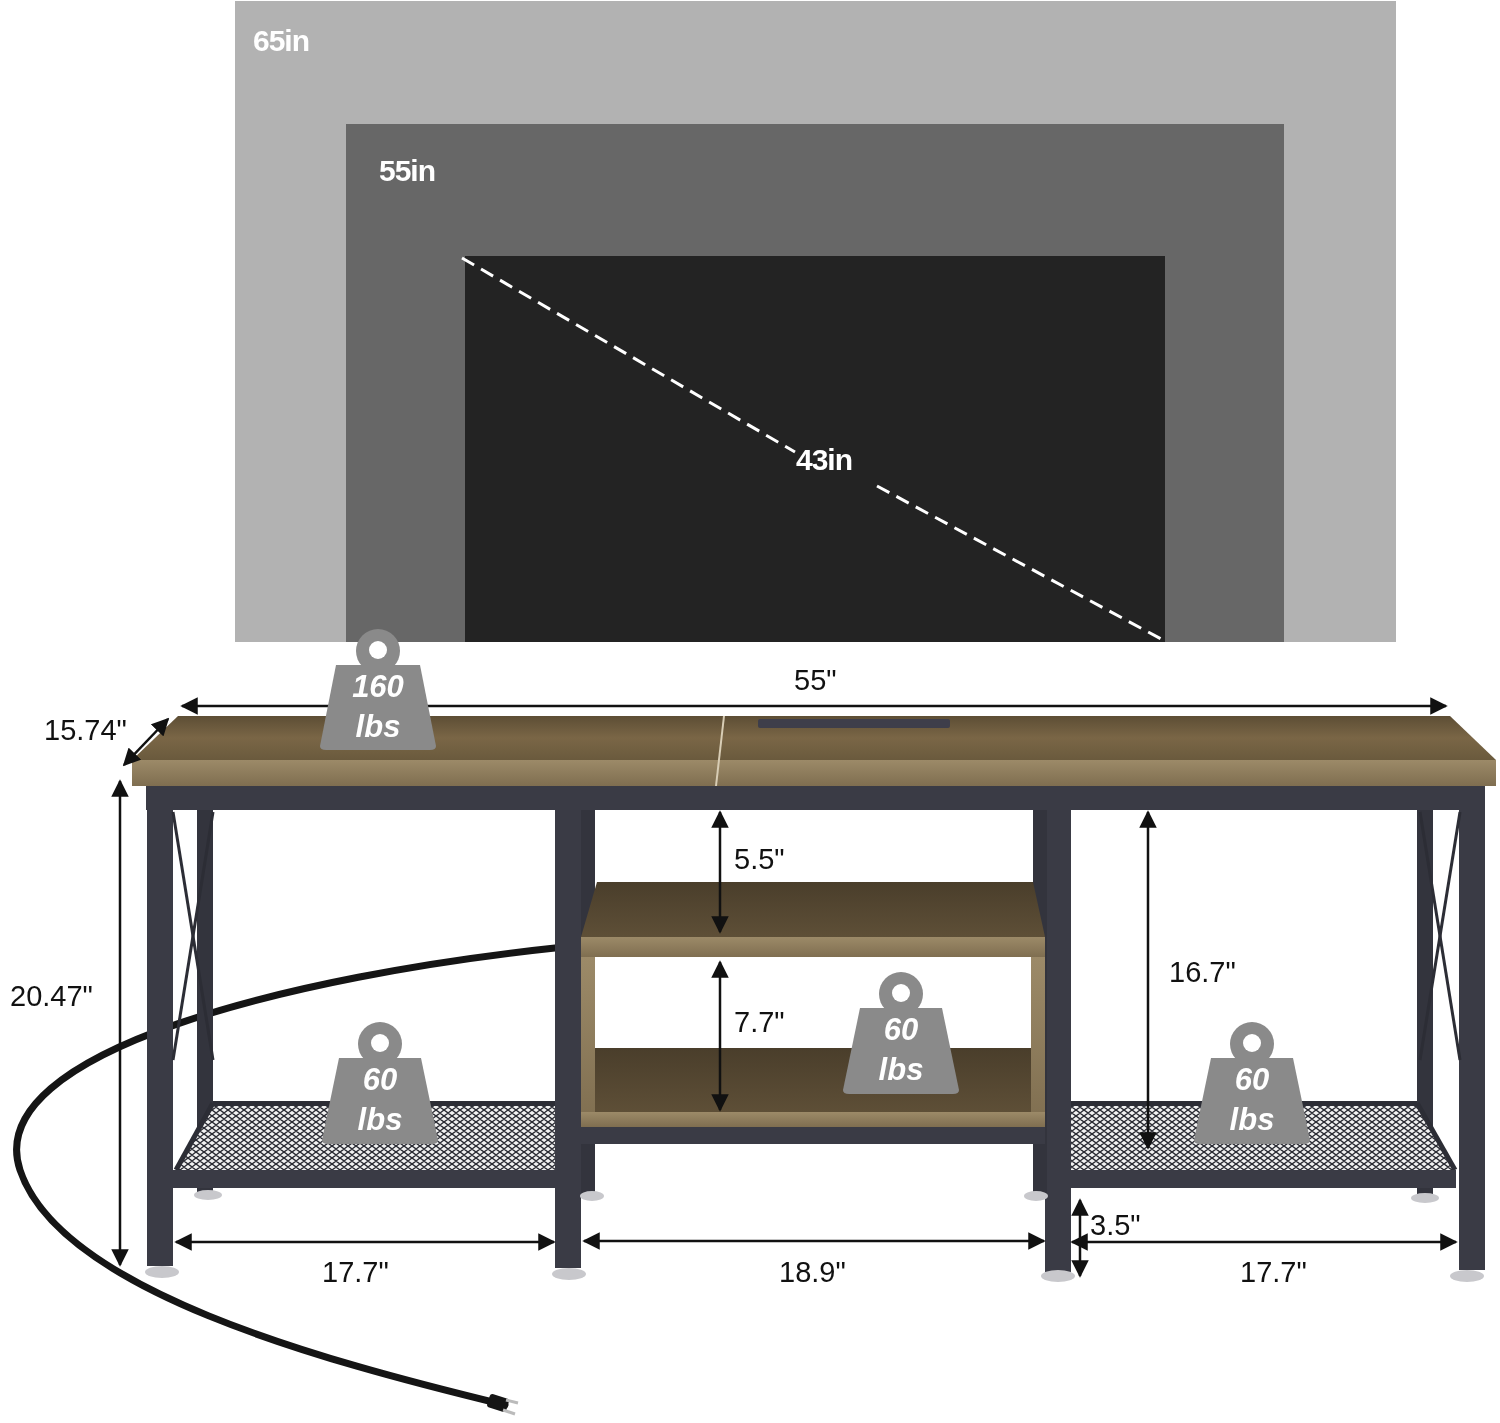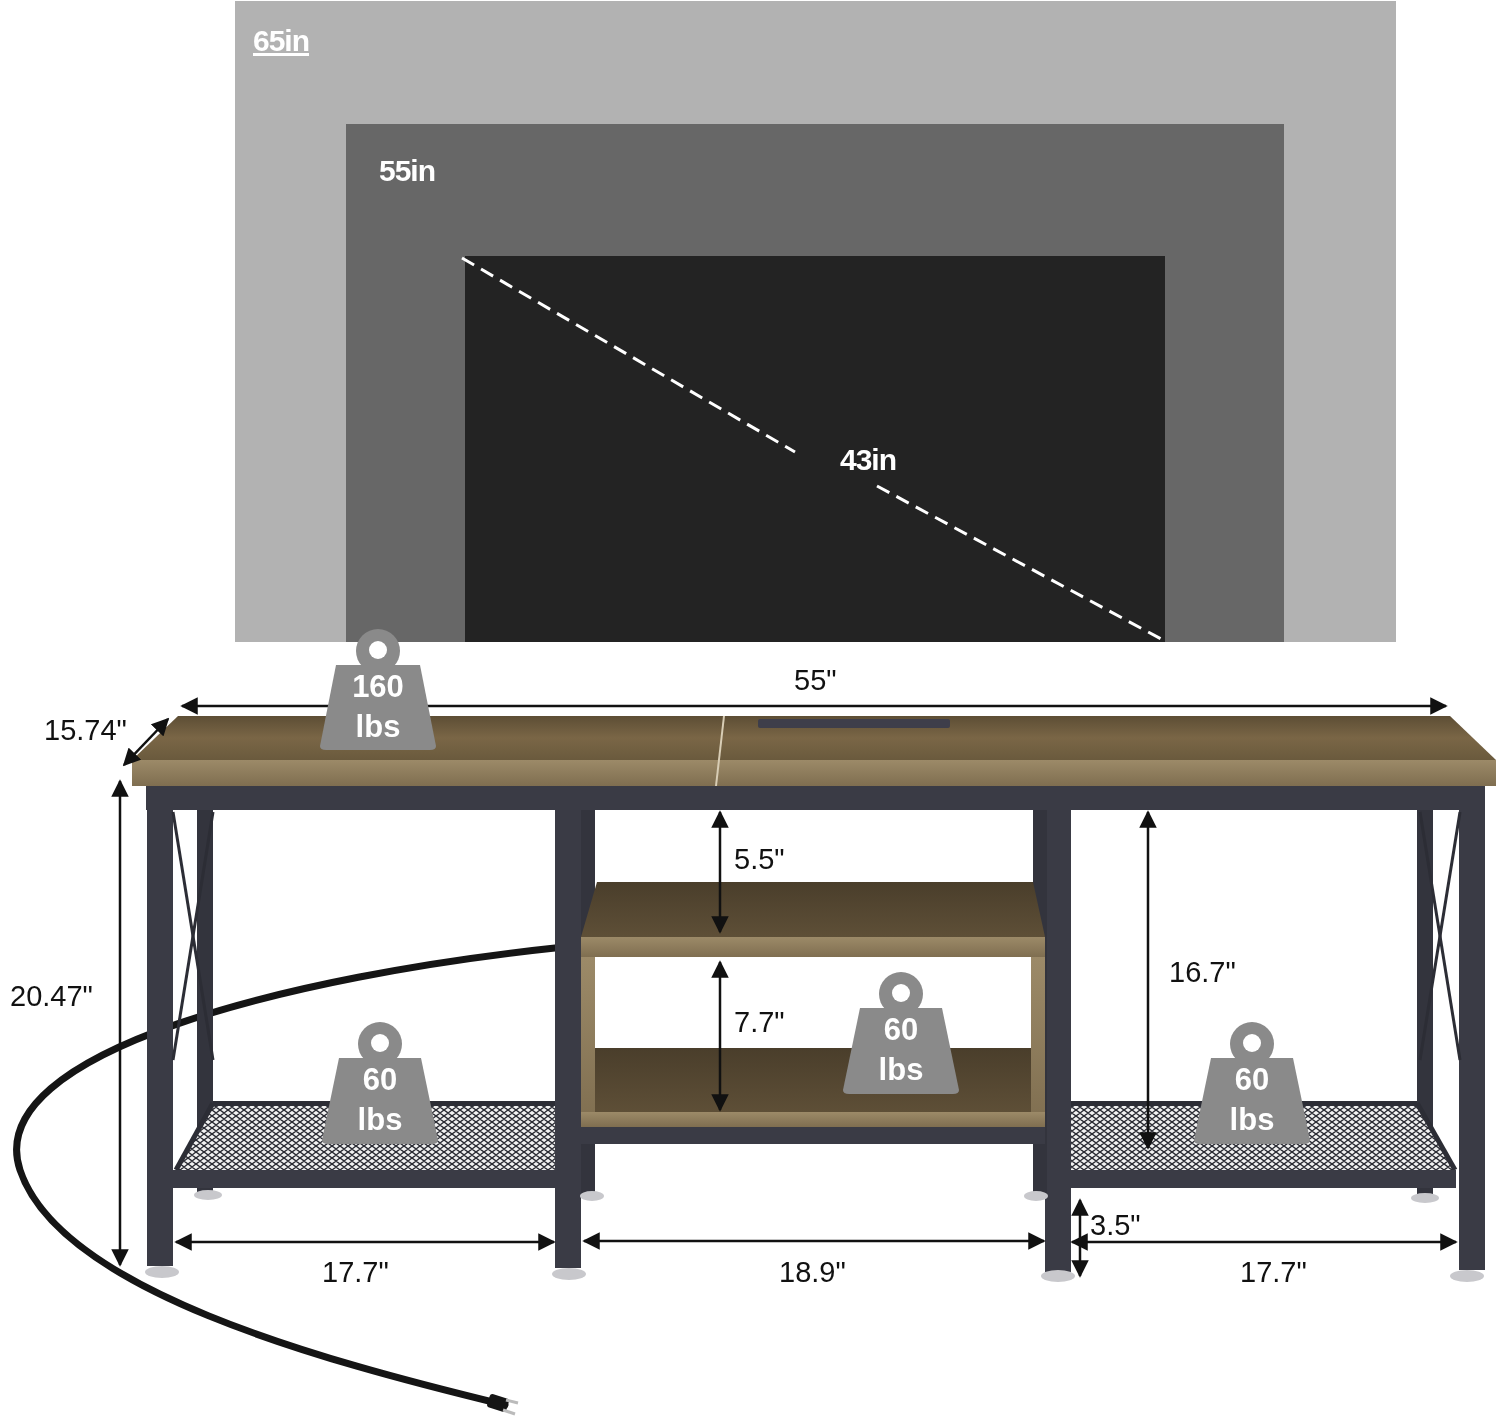--- a/index.html
+++ b/index.html
@@ -5,31 +5,31 @@
   html, body { margin: 0; padding: 0; background: #ffffff; }
   body { width: 1500px; height: 1423px; position: relative; overflow: hidden;
          font-family: "Liberation Sans", sans-serif; }
   .abs { position: absolute; }
   .tv65 { left: 235px; top: 1px; width: 1161px; height: 641px; background: #b2b2b2; }
   .tv55 { left: 346px; top: 124px; width: 938px; height: 518px; background: #676767; }
   .tv43 { left: 465px; top: 256px; width: 700px; height: 386px; background: #232323; }
   .tv-label { color: #ffffff; font-weight: bold; font-size: 30px; letter-spacing: -1px; }
   .dim { color: #111111; font-size: 29px; white-space: nowrap; }
   .weight-label { color: #ffffff; font-weight: bold; font-size: 31px; text-align: center;
-                  line-height: 40px; }
+                  line-height: 40px; font-style: italic; }
   svg { position: absolute; left: 0; top: 0; }
 </style>
 </head>
 <body>
 
 <div class="abs tv65"></div>
 <div class="abs tv55"></div>
 <div class="abs tv43"></div>
 
-<div class="abs tv-label" style="left:253px; top:24px;text-decoration:underline;">65in</div>
+<div class="abs tv-label" style="left:253px; top:24px;">65in</div>
 <div class="abs tv-label" style="left:379px; top:154px;">55in</div>
 
 <svg width="1500" height="1423" viewBox="0 0 1500 1423">
   <defs>
     <linearGradient id="woodTop" x1="0" y1="0" x2="0" y2="1">
       <stop offset="0" stop-color="#5d4e35"></stop>
       <stop offset="0.5" stop-color="#7a6646"></stop>
       <stop offset="1" stop-color="#6a5a3d"></stop>
     </linearGradient>
     <linearGradient id="woodEdge" x1="0" y1="0" x2="0" y2="1">
@@ -132,21 +132,21 @@
     <path d="M860 1008 L942 1008 L959 1090 Q959 1094 953 1094 L849 1094 Q843 1094 843 1090 Z"></path>
     <circle cx="901" cy="993" r="9" fill="#ffffff"></circle>
   </g>
   <g fill="#8a8a8a">
     <circle cx="1252" cy="1044" r="22"></circle>
     <path d="M1211 1058 L1293 1058 L1310 1140 Q1310 1144 1304 1144 L1200 1144 Q1194 1144 1194 1140 Z"></path>
     <circle cx="1252" cy="1043" r="9" fill="#ffffff"></circle>
   </g>
 </svg>
 
-<div class="abs tv-label" style="left:840px; top:443px;">43in</div>
+<div class="abs tv-label" style="left:796px; top:443px;">43in</div>
 
 <div class="abs weight-label" style="left:326px; top:667px; width:104px;">
   <div>160</div>
   <div>lbs</div>
 </div>
 <div class="abs weight-label" style="left:328px; top:1060px; width:104px;">
   <div>60</div>
   <div>lbs</div>
 </div>
 <div class="abs weight-label" style="left:849px; top:1010px; width:104px;">

